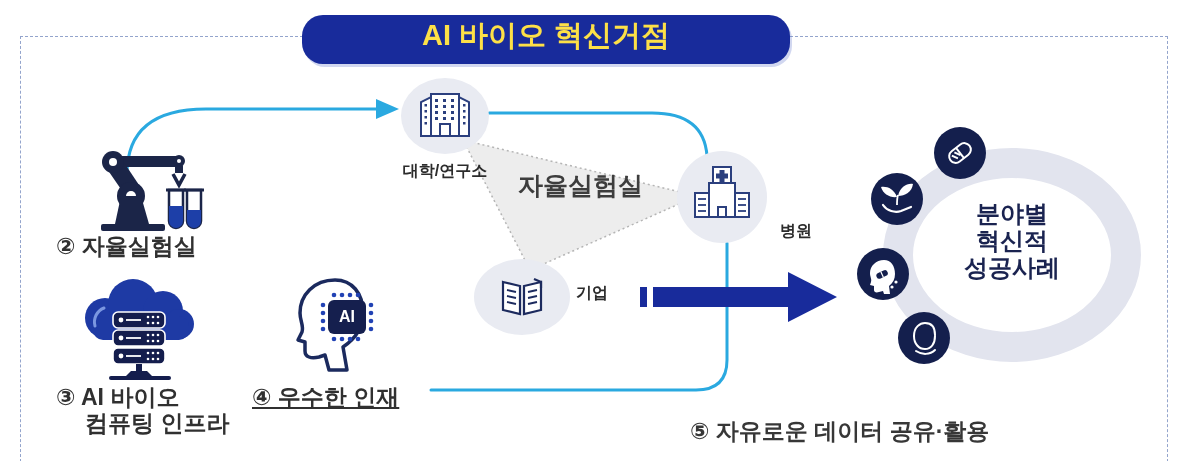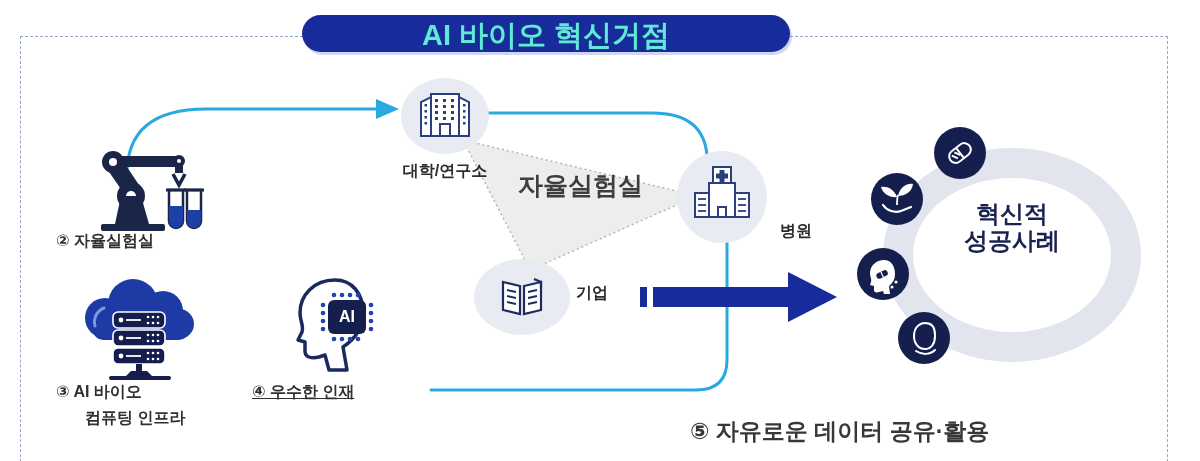--- a/index.html
+++ b/index.html
@@ -1,25 +1,25 @@
 <!DOCTYPE html>
 <html><head>
 <meta charset="utf-8">
 <style>
   html,body{margin:0;padding:0;background:#fff;}
   #stage{position:relative;width:1200px;height:461px;background:#fff;overflow:hidden;
          font-family:"Liberation Sans","DejaVu Sans",sans-serif;}
   .abs{position:absolute;}
   #frame{left:20px;top:36px;width:1146px;height:430px;border:1px dashed #93a4cc;border-bottom:none;z-index:0;}
-  #title-pill{left:302px;top:15px;width:488px;height:37px;background:#182b9b;border-radius:21px;
-              color:#5eead4;font-size:29px;font-weight:bold;text-align:center;line-height:40px;z-index:6;
+  #title-pill{left:302px;top:15px;width:488px;height:49px;background:#182b9b;border-radius:21px;
+              color:#fde047;font-size:29px;font-weight:bold;text-align:center;line-height:40px;z-index:6;
               box-shadow:2px 3px 0 rgba(90,110,200,0.28);}
   svg.layer{left:0;top:0;z-index:1;}
   .lbl{z-index:3;font-weight:bold;color:#303030;white-space:nowrap;}
-  .lbl-big{font-size:16px;}
+  .lbl-big{font-size:23px;}
   .lbl-node{font-size:16px;color:#2c2c2c;}
   #collab-text{left:493px;top:169px;width:175px;text-align:center;z-index:3;
                font-size:25px;font-weight:bold;color:#3d3d3d;line-height:32px;}
   #ring-text{left:937px;top:200px;width:150px;text-align:center;z-index:3;
              font-size:24px;font-weight:bold;color:#1a2350;line-height:27px;}
   #bottom-note{left:690px;top:416px;font-size:23px;color:#373737;}
 </style>
 </head>
 <body>
 
@@ -249,19 +249,20 @@
 
   <div class="abs lbl lbl-node" style="left:375px;top:161px;width:140px;text-align:center;">대학/연구소</div>
   <div class="abs lbl lbl-node" style="left:780px;top:221px;">병원</div>
   <div class="abs lbl lbl-node" style="left:576px;top:283px;">기업</div>
 
   <div id="collab-text" class="abs">
     <div>자율실험실</div>
   </div>
 
   <div id="ring-text" class="abs">
+    <div>분야별</div>
     <div>혁신적</div>
     <div>성공사례</div>
   </div>
 
   <div id="bottom-note" class="abs lbl">⑤ 자유로운 데이터 공유·활용</div>
 
 </div>
 
 </body></html>

